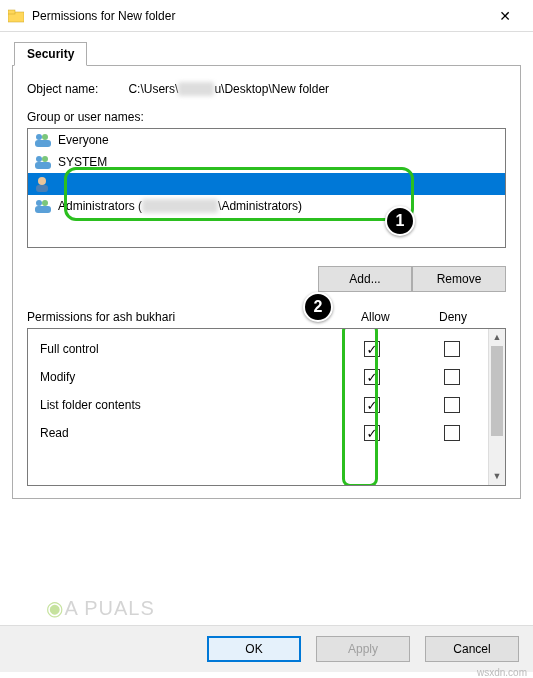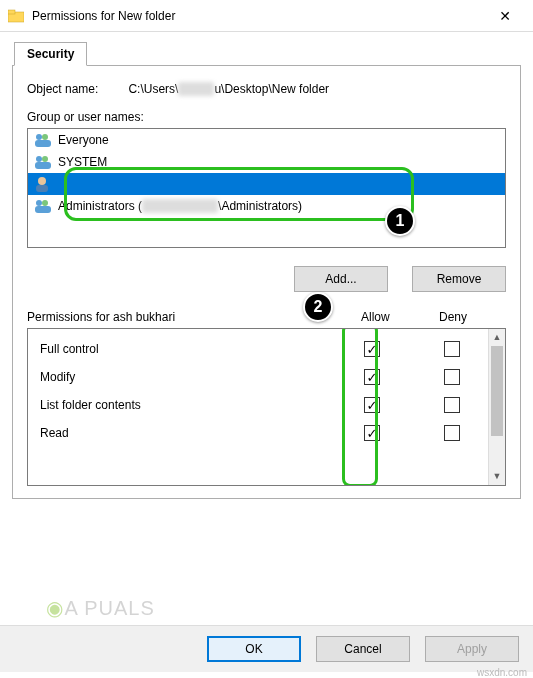--- a/index.html
+++ b/index.html
@@ -123,21 +123,21 @@
       justify-content: center;
       font-weight: bold;
       font-size: 16px;
       z-index: 10;
       box-shadow: 0 1px 3px rgba(0,0,0,0.4);
     }
     .marker-1 { right: -4px; bottom: -18px; }
     .btn-row {
       display: flex;
       justify-content: flex-end;
-      gap: 24px;
+      gap: 0;
       margin-top: 18px;
       margin-bottom: 8px;
     }
     .win-btn {
       min-width: 94px;
       height: 26px;
       border: 1px solid #adadad;
       background: #e1e1e1;
       font-size: 12px;
       font-family: inherit;
@@ -371,17 +371,17 @@
 
   </div>
 </div>
 
 <div class="watermark">
   <span class="icon">◉</span><span>A  PUALS</span>
 </div>
 
 <div class="footer">
   <button class="win-btn default">OK</button>
+  <button class="win-btn disabled">Apply</button>
   <button class="win-btn">Cancel</button>
-  <button class="win-btn disabled">Apply</button>
 </div>
 
 <div class="sitemark">wsxdn.com</div>
 
 </body></html>

